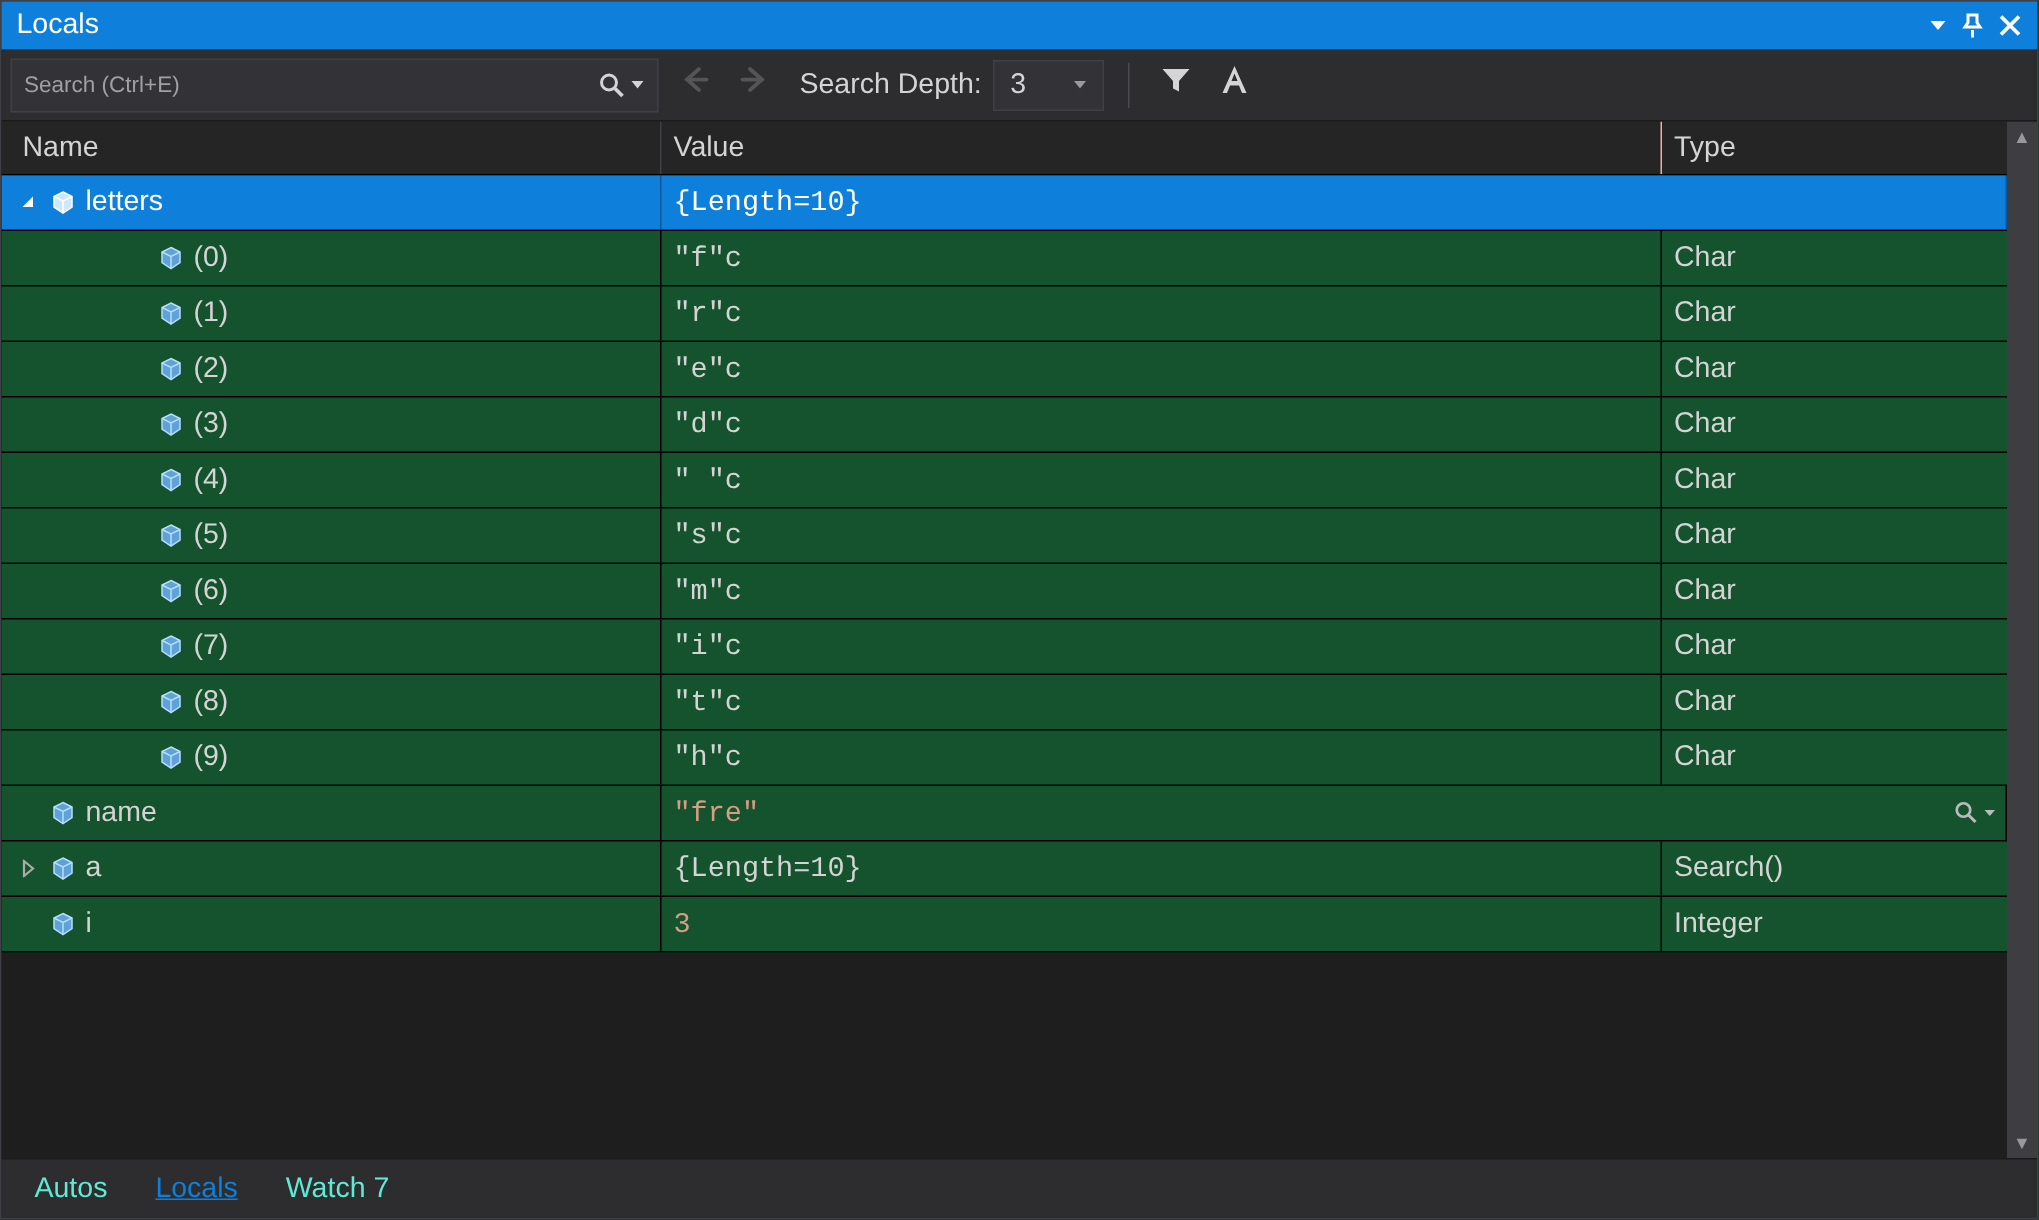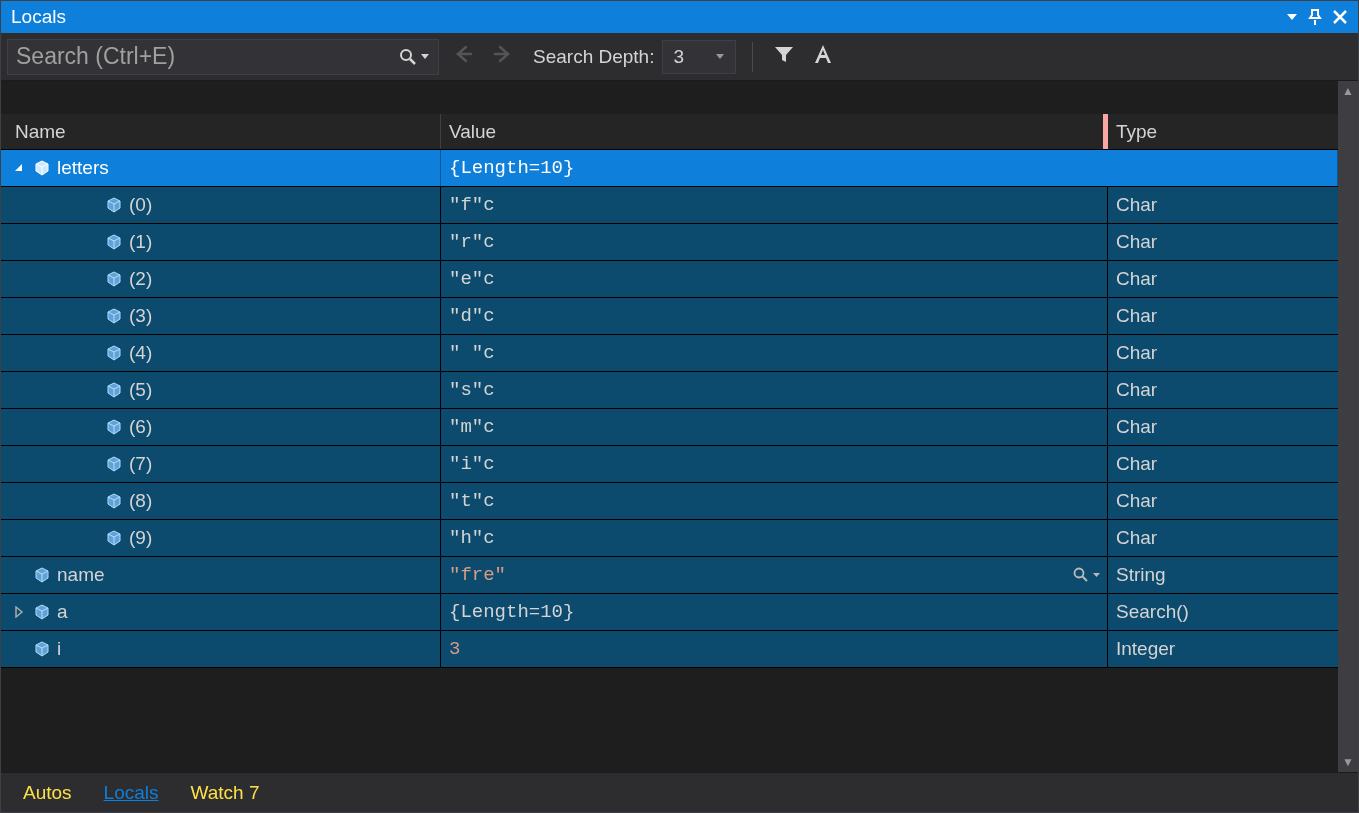--- a/index.html
+++ b/index.html
@@ -49,21 +49,21 @@
     align-items: center;
     padding: 0 8px;
     color: #bdbdbd;
   }
   .search-input {
     flex: 1;
     background: transparent;
     border: none;
     outline: none;
     color: #d4d4d4;
-    font-size: 23px;
+    font-size: 15px;
     font-family: inherit;
   }
   .search-input::placeholder { color: #a0a0a0; }
   .search-icon { color: #d4d4d4; display:flex; align-items:center; gap:2px;}
   .nav-arrow {
     color: #555;
     font-size: 24px;
     padding: 0 4px;
     cursor: default;
   }
@@ -94,34 +94,33 @@
   }
   .content {
     flex: 1;
     display: flex;
     overflow: hidden;
     background: #1e1e1e;
   }
   .grid {
     flex: 1;
     overflow: hidden;
-    margin-top: 33px;
   }
   .grid-header {
     display: flex;
     background: #252526;
     border-bottom: 1px solid #000;
     height: 36px;
     align-items: center;
   }
   .col-name { width: 440px; padding-left: 14px; border-right: 1px solid #3f3f46; height:100%; display:flex; align-items:center;}
-  .col-value { flex: 1; padding-left: 8px; border-right: 5px solid #fca5a5; height:100%; display:flex; align-items:center;}
+  .col-value { flex: 1; padding-left: 8px; border-right: 1px solid #fca5a5; height:100%; display:flex; align-items:center;}
   .col-type { width: 230px; padding-left: 8px; height:100%; display:flex; align-items:center;}
   .grid-body {
-    background: #0c4a6e;
+    background: #14532d;
   }
   .row {
     display: flex;
     height: 37px;
     border-bottom: 1px solid #000;
     align-items: stretch;
   }
   .row.selected { background: #0e7fdb; color: #fff; }
   .row.selected .row-name, .row.selected .row-value, .row.selected .row-type { border-right-color: rgba(0,0,0,0.3); }
   .row-name {
@@ -187,21 +186,21 @@
     background: #2d2d30;
     height: 40px;
     display: flex;
     align-items: center;
     padding: 0 8px;
     gap: 4px;
     border-top: 1px solid #1b1b1c;
   }
   .tab {
     padding: 6px 14px;
-    color: #fde047;
+    color: #5eead4;
     cursor: pointer;
     font-size: 19px;
   }
   .tab.active {
     color: #0e7fdb;
     text-decoration: underline;
   }
 </style>
 </head>
 <body>
@@ -497,23 +496,20 @@
               <span class="value-visualizer">
                 <svg width="18" height="18" viewBox="0 0 18 18">
                   <circle cx="7" cy="7" r="4.5" stroke="#bbb" stroke-width="1.8" fill="none"></circle>
                   <line x1="10.5" y1="10.5" x2="15" y2="15" stroke="#bbb" stroke-width="2"></line>
                 </svg>
   <svg width="9" height="9" viewBox="0 0 9 9">
                   <path d="M1 2 L4.5 6 L8 2 Z" fill="#bbb"></path>
                 </svg>
               </span>
             </div>
-            <div class="row-type">
-              <span>String</span>
-            </div>
           </div>
           <div class="row indent0">
             <div class="row-name" style="padding-left: 10px;">
               <span class="expander">
                 <svg width="12" height="12" viewBox="0 0 12 12">
                   <path d="M3 1 L9 6 L3 11 Z" fill="none" stroke="#aaa" stroke-width="1.5"></path>
                 </svg>
               </span>
               <span class="var-icon">
                 <svg width="18" height="18" viewBox="0 0 18 18">

